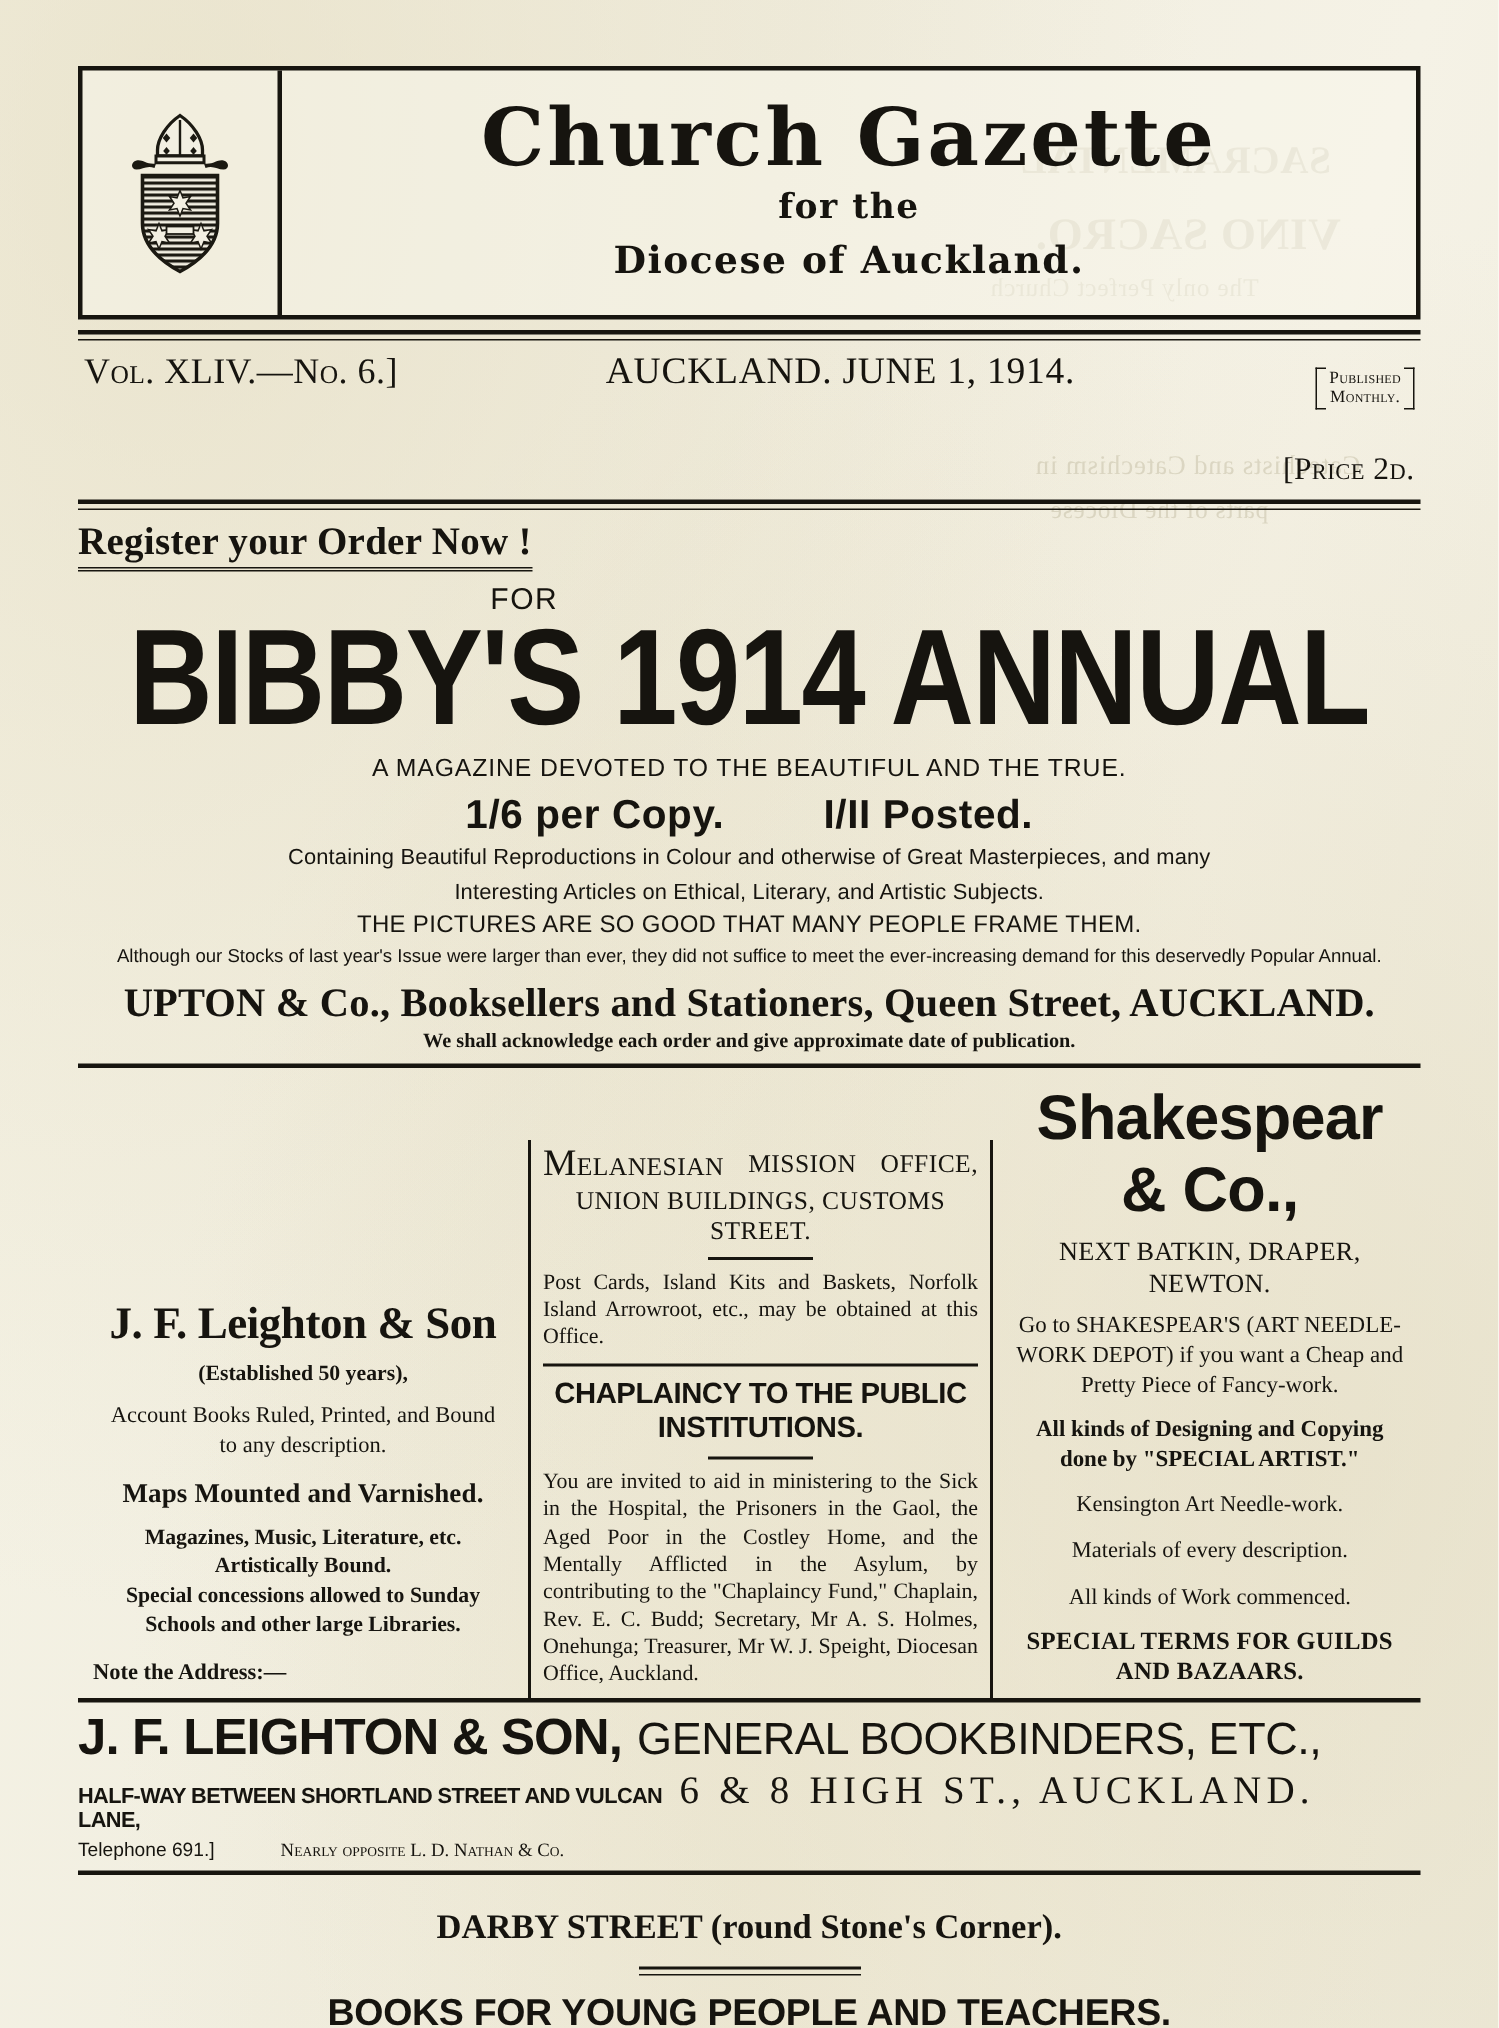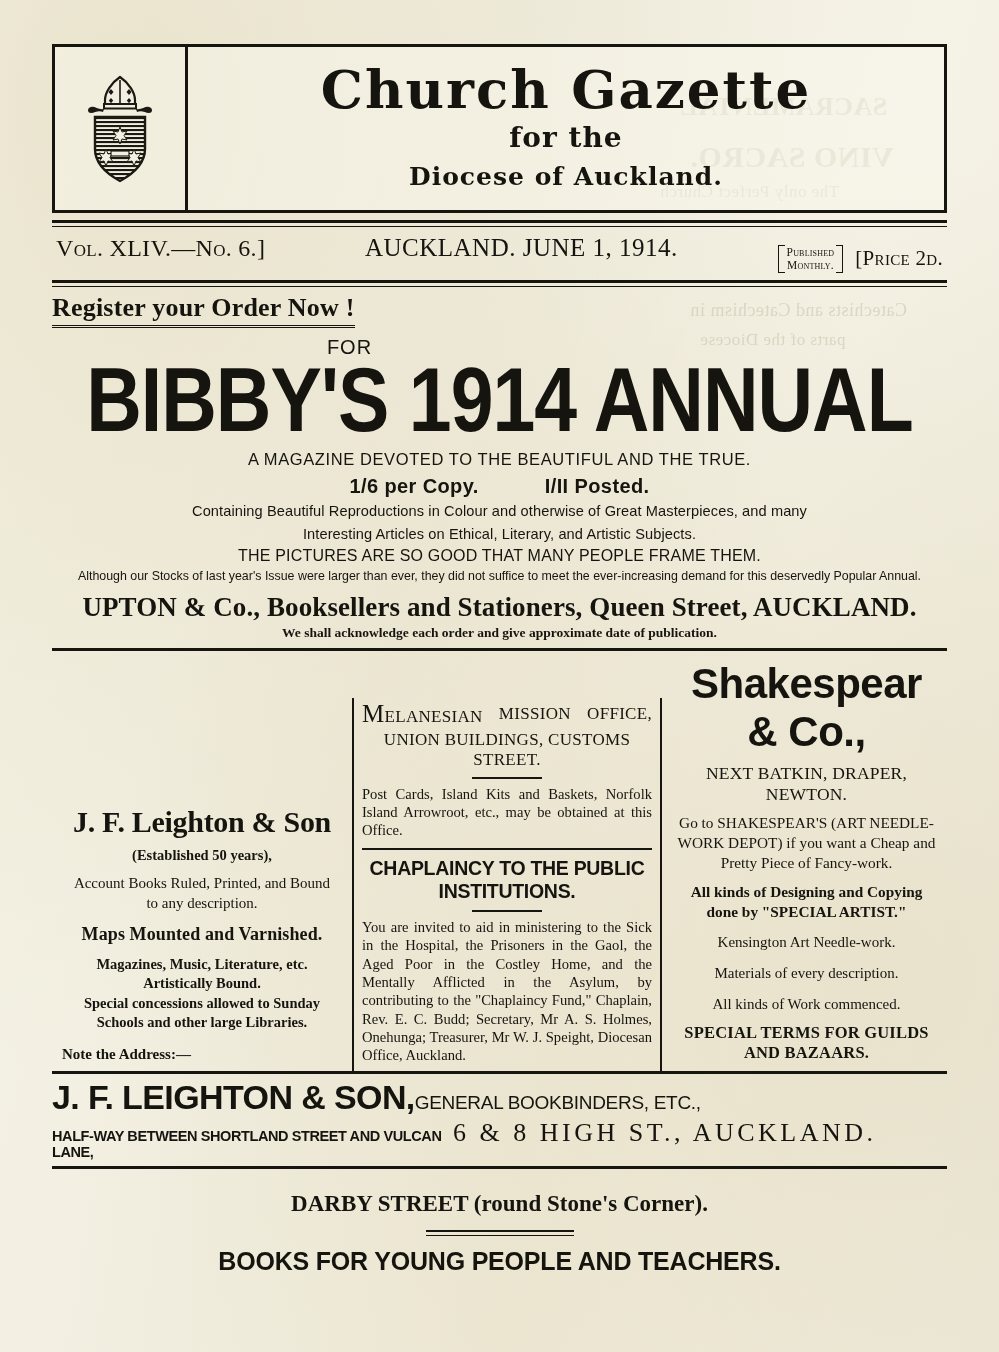--- a/index.html
+++ b/index.html
@@ -80,21 +80,21 @@
     font-weight: 700;
     letter-spacing: 1px;
   }
   .paper-title {
     font-size: 53px;
     line-height: 1.0;
     font-style: normal;
     letter-spacing: 2px;
   }
   .forthe {
-    font-size: 28px;
+    font-size: 23px;
     margin-top: 5px;
     letter-spacing: 1px;
   }
   .diocese {
     font-size: 25px;
     margin-top: 8px;
     letter-spacing: 1px;
   }
 
   
@@ -165,21 +165,21 @@
   }
   .bibby-sub {
     font-family: "Liberation Sans", sans-serif;
     font-size: 16.5px;
     letter-spacing: .6px;
     margin-top: 20px;
   }
   .bibby-price {
     font-family: "Liberation Sans", sans-serif;
     font-weight: 700;
-    font-size: 20px;
+    font-size: 27px;
     margin-top: 6px;
     letter-spacing: .4px;
     text-align: center;
   }
   .bibby-price span.gap { display:inline-block; width: 66px; }
   .bibby-art {
     font-family: "Liberation Sans", sans-serif;
     font-size: 23.5px;
     margin-top: 5px;
     letter-spacing: .2px;
@@ -275,21 +275,21 @@
     padding: 4px 0 6px;
     border-bottom: 3px solid #17150f;
   }
   .banner-top {
     font-family: "Liberation Sans", sans-serif;
     display: flex;
     align-items: baseline;
     white-space: nowrap;
   }
   .banner-top .big { font-weight: 700; font-size: 34px; letter-spacing: -.6px; }
-  .banner-top .med { font-size: 19px; letter-spacing: -.3px; }
+  .banner-top .med { font-size: 30px; letter-spacing: -.3px; margin-left: 10px; }
   .banner-bot {
     display: flex;
     align-items: baseline;
     margin-top: 1px;
   }
   .banner-left { width: 395px; flex:none; }
   .halfway {
     font-family: "Liberation Sans", sans-serif;
     font-weight: 700;
     font-size: 14.5px;
@@ -374,21 +374,21 @@
         <div class="gothic forthe">for the</div>
         <div class="gothic diocese">Diocese of Auckland.</div>
       </div>
     </div>
 
     <div style="height:7px"></div>
     <div class="rule-double"></div>
     <div class="volbar">
       <div class="vol" style="font-size:24px">Vol. XLIV.—No. 6.]</div>
       <div class="place">AUCKLAND. JUNE 1, 1914.</div>
-      <div style="display:flex; align-items:center; gap:12px;">
+      <div style="display:flex; align-items:flex-end; gap:28px;flex-direction:column;">
         <div class="pubmonthly">
           <span>Published</span><br>
           <span>Monthly.</span>
         </div>
         <div class="price">[Price 2d.</div>
       </div>
     </div>
     <div class="rule-double"></div>
 
     <div class="bibby">
@@ -451,20 +451,24 @@
     </div>
 
     <div class="banner">
       <div class="banner-top">
         <span class="big">J. F. LEIGHTON &amp; SON,</span>
         <span class="med">GENERAL BOOKBINDERS, ETC.,</span>
       </div>
       <div class="banner-bot">
         <div class="banner-left">
           <div class="halfway">HALF-WAY BETWEEN SHORTLAND STREET AND VULCAN LANE,</div>
+          <div class="telrow">
+            <span class="tel">Telephone 691.]</span>
+            <span class="nearly">Nearly opposite L. D. Nathan &amp; Co.</span>
+          </div>
         </div>
         <div class="highst">6 &amp; 8 HIGH ST., AUCKLAND.</div>
       </div>
     </div>
 
     <div class="depot">
       <div class="depot-street">DARBY STREET (round Stone's Corner).</div>
       <div class="depot-rule"></div>
       <div class="books-hd">BOOKS FOR YOUNG PEOPLE AND TEACHERS.</div>
     </div>

